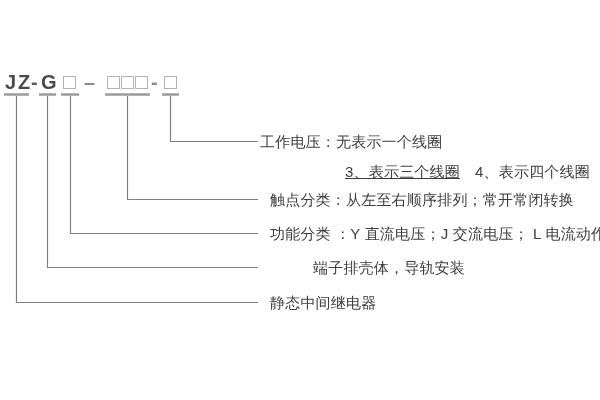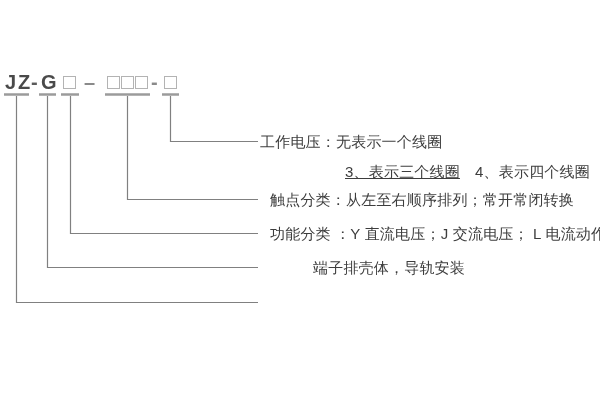--- a/index.html
+++ b/index.html
@@ -95,14 +95,15 @@
   </div>
   <span class="code-char hy3">-</span>
   <div class="pbox pbox5"></div>
 
   <span class="legend-seg r1a">工作电压：无表示一个线圈</span>
   <span class="legend-seg r2a">3、表示三个线圈</span>
   <span class="legend-seg r2b">4、表示四个线圈</span>
   <span class="legend-seg r3">触点分类：从左至右顺序排列；常开常闭转换</span>
   <span class="legend-seg r4">功能分类 ：Y 直流电压；J 交流电压； L 电流动作</span>
   <span class="legend-seg r5">端子排壳体，导轨安装</span>
+  <span class="legend-seg r6">静态中间继电器</span>
 
 </div>
 
 </body></html>

